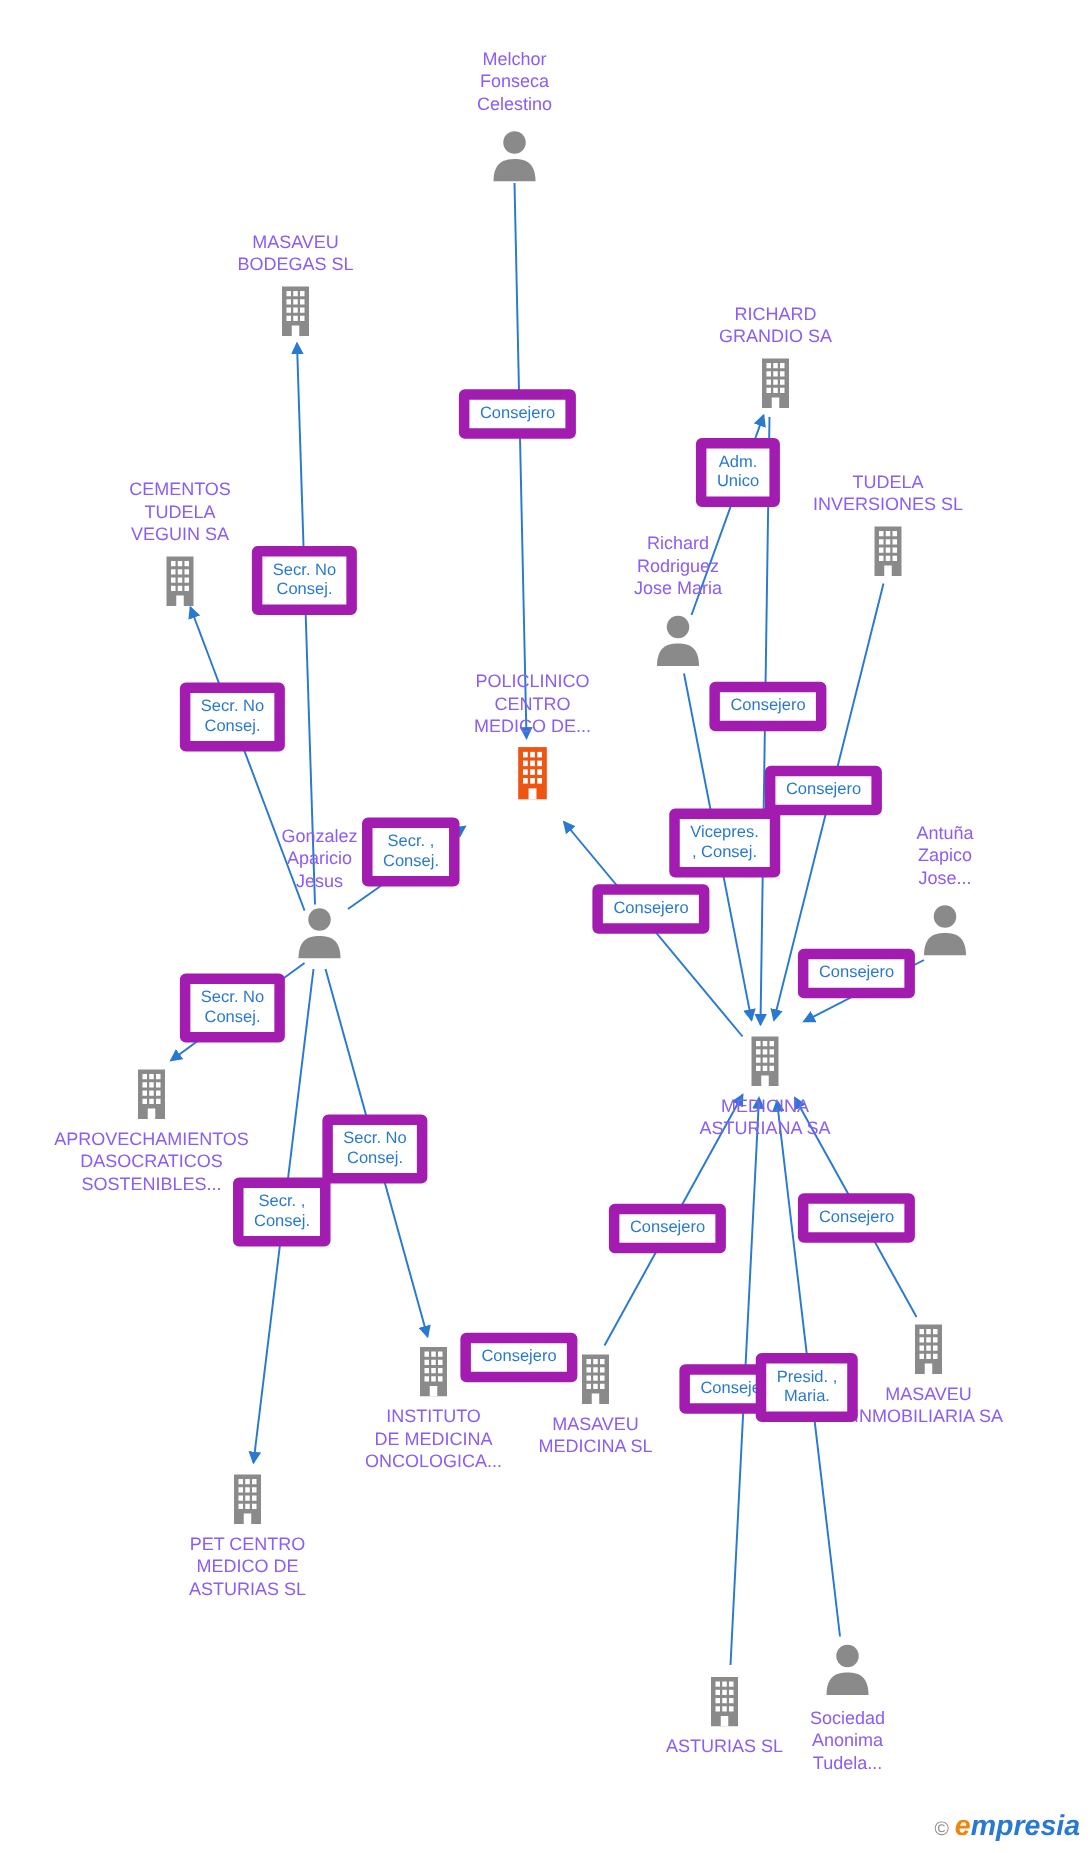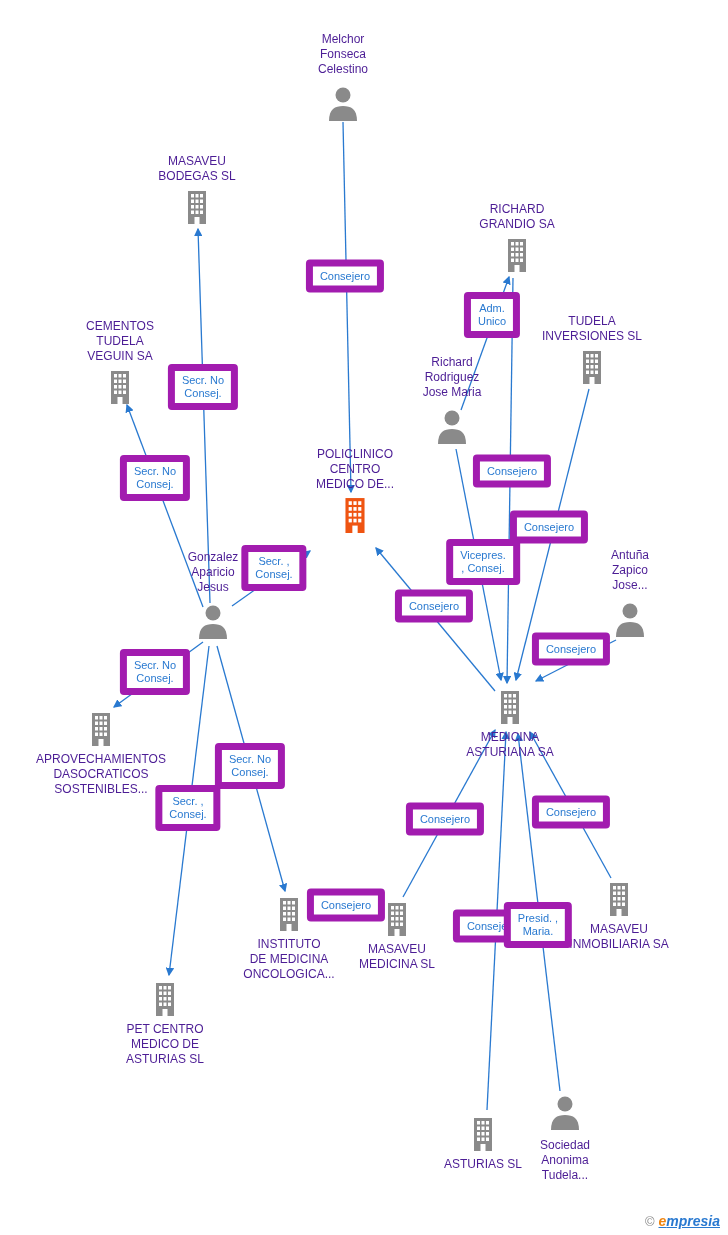--- a/index.html
+++ b/index.html
@@ -6,37 +6,37 @@
   html,body { background:#ffffff; font-family:"Liberation Sans", sans-serif; }
   .canvas { position:relative; width:728px; height:1235px; background:#fff; overflow:hidden; }
   .edges { position:absolute; left:0; top:0; z-index:1; }
 
   .node { position:absolute; z-index:2; width:0; height:0; }
   .icon { position:absolute; left:0; top:0; transform:translate(-50%,-50%); line-height:0; color:#8A8A8A; display:block; }
   .node.highlight .icon { color:#EF5411; }
   .nlabel {
     position:absolute; left:0; transform:translateX(-50%);
     white-space:pre-line; text-align:center; width:max-content; max-width:150px;
-    font-size:12px; line-height:15px; color:#4c1d95;
+    font-size:12px; line-height:15px; color:#8b5cf6;
   }
   .nlabel.above { bottom:23px; }
   .nlabel.below { top:23px; }
   .node.person .nlabel.above { bottom:26px; }
   .node.person .nlabel.below { top:26px; }
 
   .chip {
     position:absolute; z-index:3; transform:translate(-50%,-50%);
     background:#ffffff; border:7px solid #a21caf; border-radius:4px;
     color:#2979D0; font-size:11px; line-height:13px; padding:3px 7px;
     text-align:center; white-space:pre-line; width:max-content;
   }
 
   .watermark { position:absolute; z-index:4; right:8px; bottom:6px; display:flex; align-items:center; gap:4px; }
   .wm-c { color:#8A8A8A; font-size:13px; }
-  .wm-brand { font-size:14px; font-style:italic; font-weight:bold; color:#2979D0;text-decoration:underline; }
+  .wm-brand { font-size:19px; font-style:italic; font-weight:bold; color:#2979D0; }
   .wm-brand .e { color:#EF8511; }
 </style>
 </head>
 <body>
 
 <div class="canvas">
 
   <svg class="edges" width="728" height="1235" viewBox="0 0 728 1235">
     <defs>
       <marker id="arr" viewBox="0 0 10 10" refX="8.5" refY="5" markerWidth="6.5" markerHeight="6.5" orient="auto-start-reverse">

